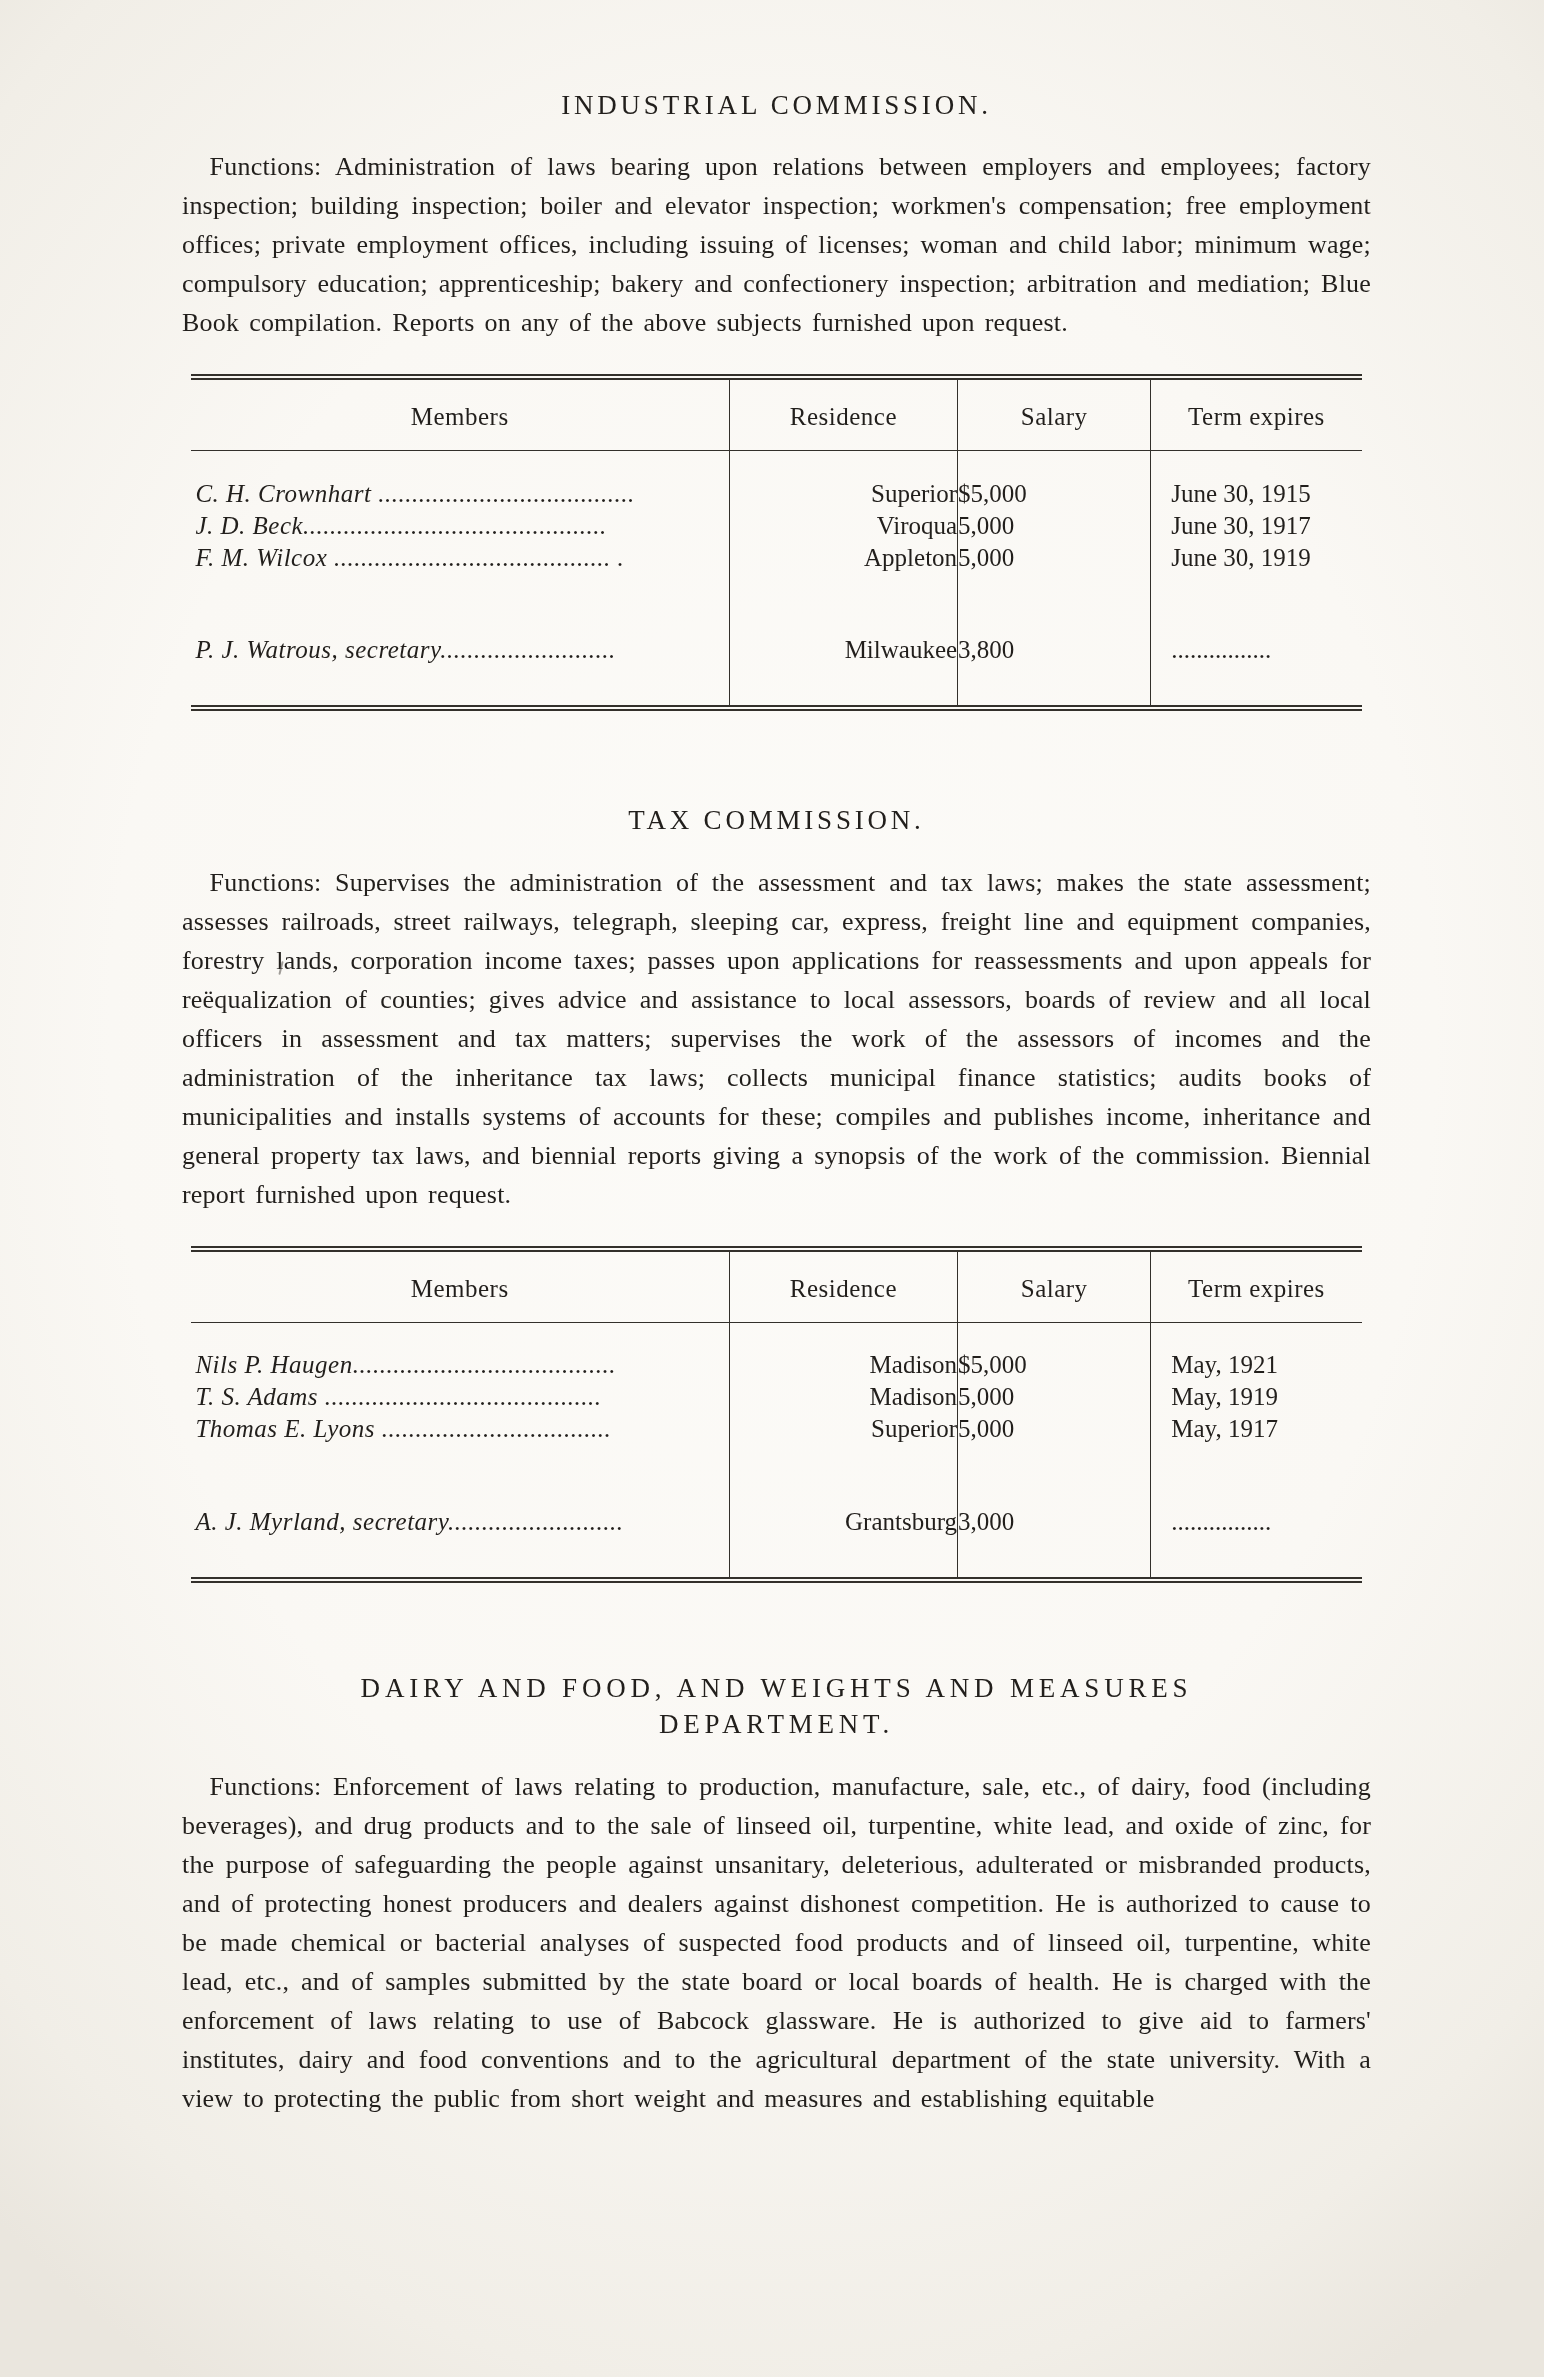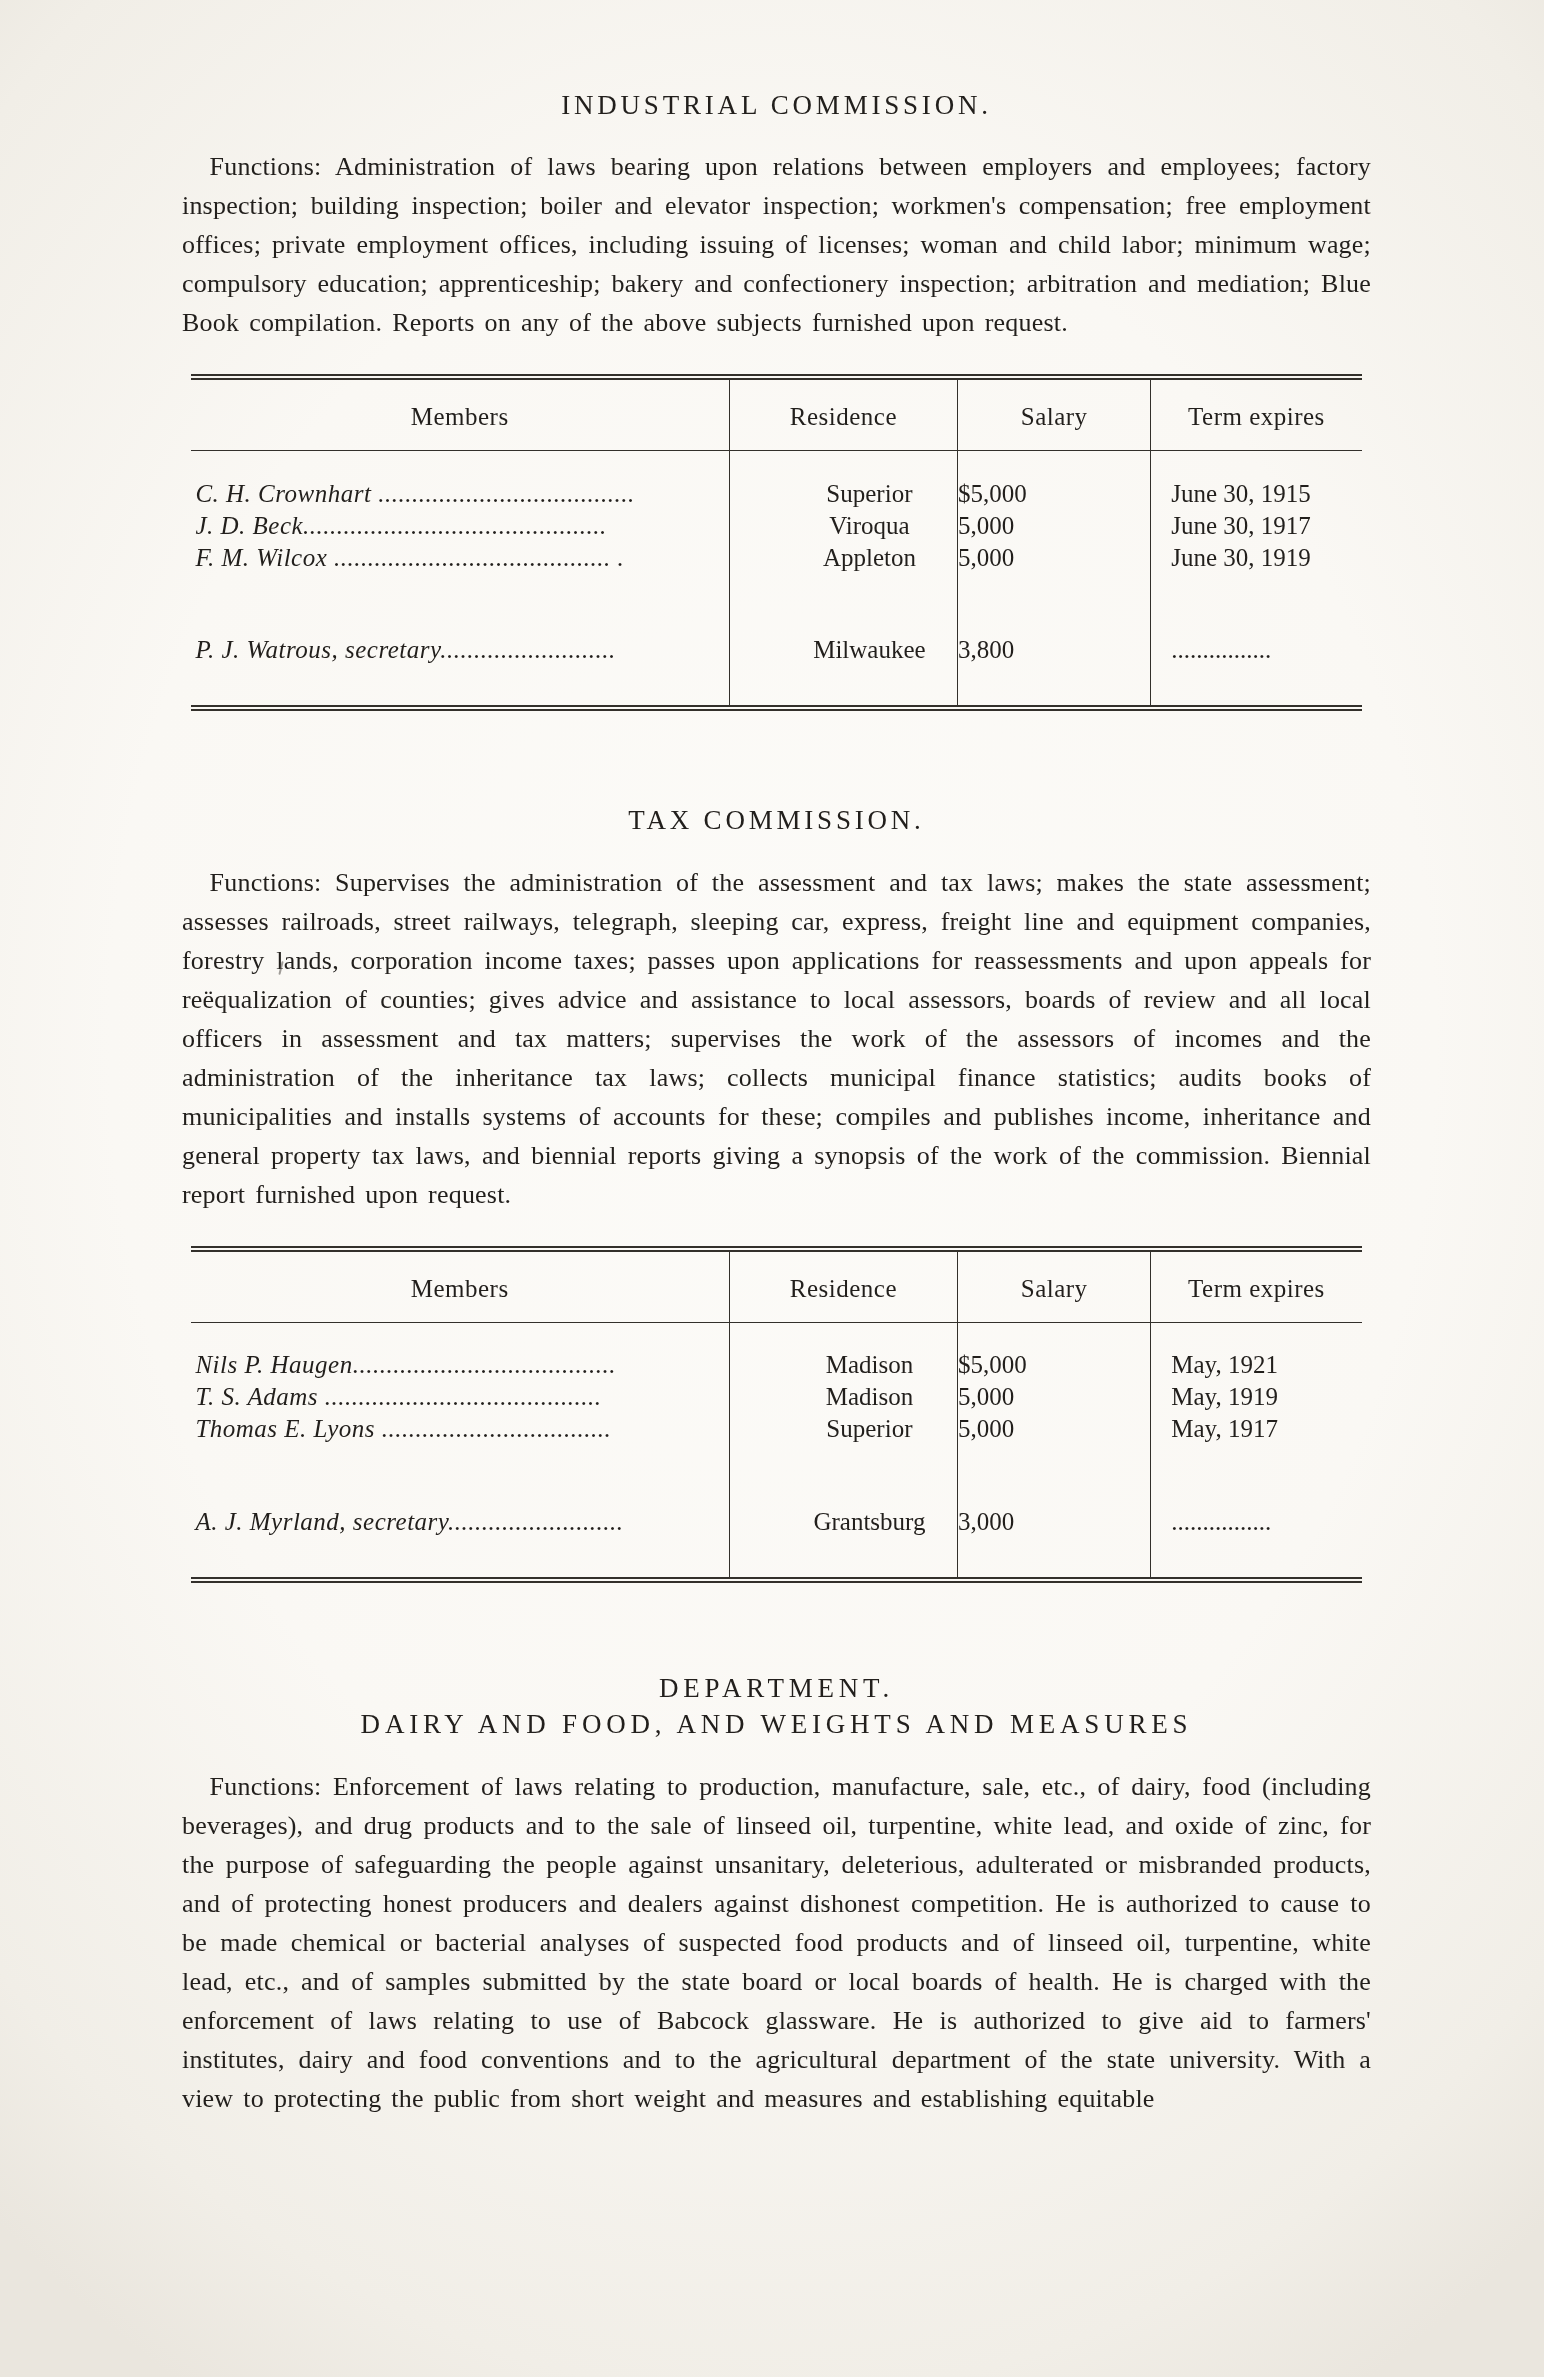--- a/index.html
+++ b/index.html
@@ -90,21 +90,21 @@
   }
   .commission .v { border-left: 1.4px solid #33302b; }
   .commission td {
     padding: 1.9px 0;
     white-space: nowrap;
     overflow: hidden;
     vertical-align: middle;
   }
   .commission tr.first td { padding-top: 28.5px; }
   .commission td.members { text-align: left; padding-left: 4.8px; letter-spacing: 0.5px; font-style: italic; }
-  .commission td.residence { text-align: center; padding-left: 52px; }
+  .commission td.residence { text-align: right; padding-left: 52px; }
   .commission td.salary { text-align: left; padding-right: 92px; }
   .commission td.term { text-align: left; padding-left: 20px; }
   .commission tr.secretary td { padding-top: 63px; padding-bottom: 41px; }
 
   
   .stray-mark {
     position: absolute;
     left: 280px;
     top: 961px;
     width: 1.9px;
@@ -213,22 +213,22 @@
             <td class="v residence">Grantsburg</td>
             <td class="v salary">3,000</td>
             <td class="v term">................</td>
           </tr>
         </tbody>
       </table>
     </section>
 
     <section class="sec sec3">
       <h2 class="section-title">
+        <span class="line">DAIRY AND FOOD, AND WEIGHTS AND MEASURES</span>
         <span class="line">DEPARTMENT.</span>
-        <span class="line">DAIRY AND FOOD, AND WEIGHTS AND MEASURES</span>
       </h2>
       <p class="functions">Functions: Enforcement of laws relating to production, manufacture, sale, etc., of dairy, food (including beverages), and drug products and to the sale of linseed oil, turpentine, white lead, and oxide of zinc, for the purpose of safeguarding the people against unsanitary, deleterious, adulterated or misbranded products, and of protecting honest producers and dealers against dishonest competition.  He is authorized to cause to be made chemical or bacterial analyses of suspected food products and of linseed oil, turpentine, white lead, etc., and of samples submitted by the state board or local boards of health.  He is charged with the enforcement of laws relating to use of Babcock glassware.  He is authorized to give aid to farmers' institutes, dairy and food conventions and to the agricultural department of the state university.  With a view to protecting the public from short weight and measures and establishing equitable</p>
     </section>
 
   </div>
 
   <div class="stray-mark"></div>
 
 </div>
 

